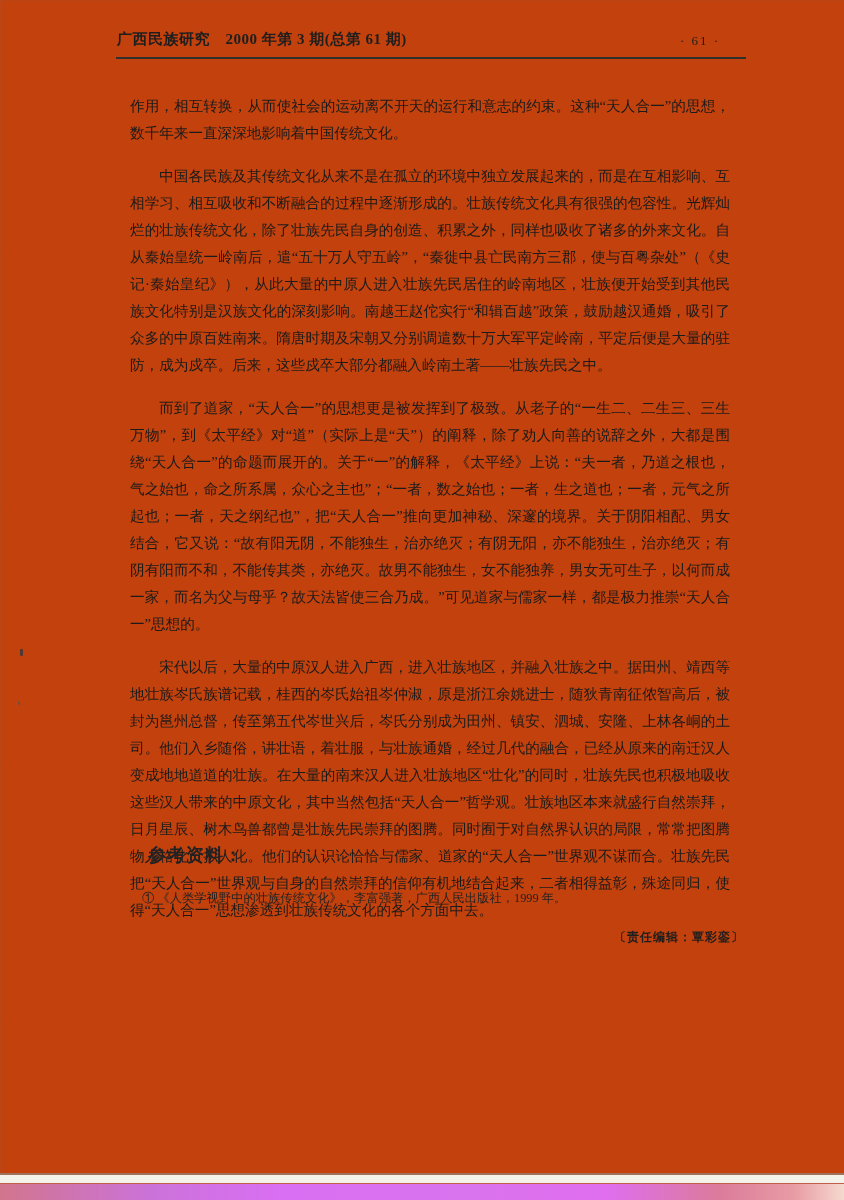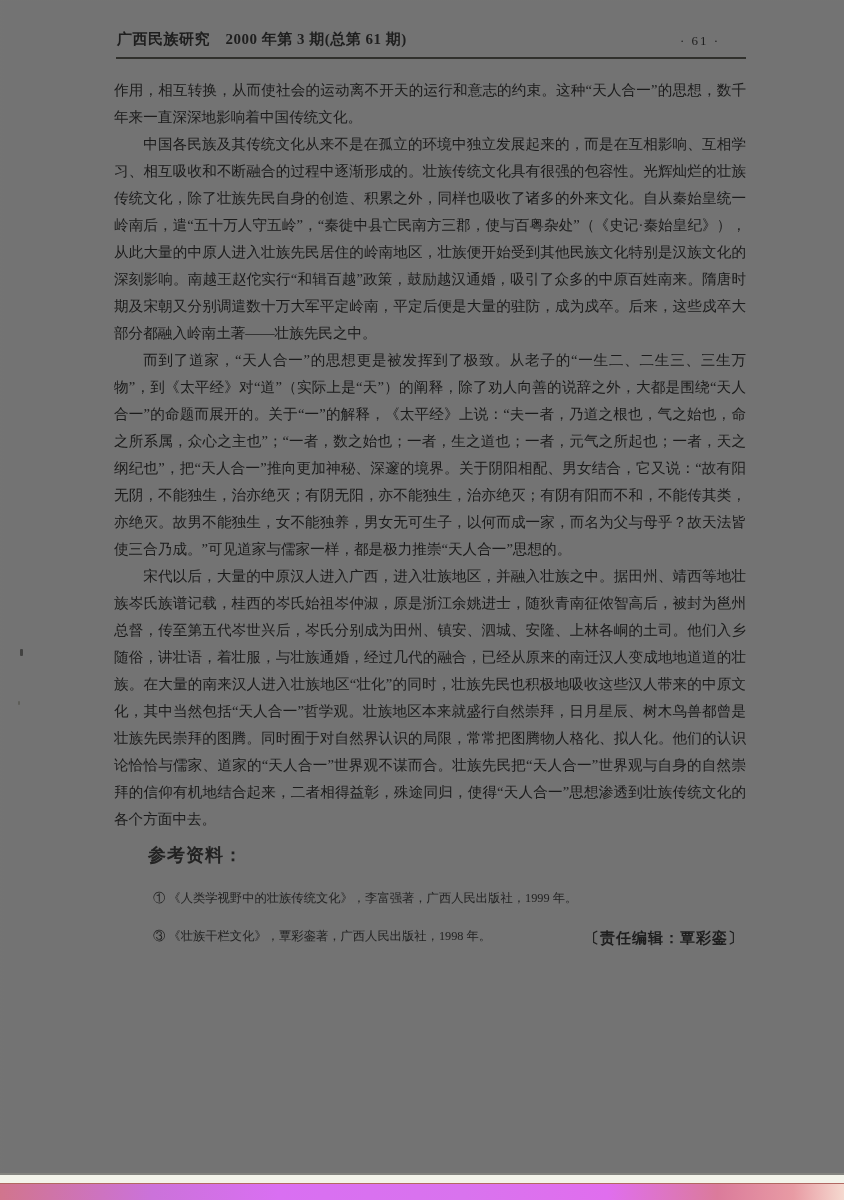--- a/index.html
+++ b/index.html
@@ -57,21 +57,21 @@
     left: 114px;
     top: 77px;
     width: 632px;
     font-size: 14.6px;
     line-height: 27px;
     text-align: justify;
     text-justify: inter-ideograph;
     color: #1b1b1b;
   }
   .body-text p {
-    margin: 0;
+    margin: 16px;
     padding: 0;
   }
   .body-text p.indent {
     text-indent: 2em;
   }
 
   .references {
     position: absolute;
     left: 138px;
     top: 843px;
@@ -80,29 +80,29 @@
   }
   .references .ref-title {
     font-size: 18px;
     font-weight: bold;
     margin: 0 0 20px 10px;
     letter-spacing: 1px;
   }
   .references .ref-item {
     font-size: 12.3px;
     line-height: 22.5px;
-    margin: 15px;
+    margin: 4px;
     white-space: nowrap;
   }
 
   .editor-note {
     position: absolute;
     right: 100px;
     top: 929px;
-    font-size: 15px;
+    font-size: 12px;
     font-weight: bold;
     letter-spacing: 1px;
     white-space: nowrap;
   }
 
   
   .speck-1 {
     position: absolute; left: 20px; top: 649px; width: 3px; height: 7px;
     background: #3a3a38; border-radius: 1px; opacity: 0.85;
   }
@@ -126,42 +126,41 @@
   }
   .bottom-color-strip {
     position: absolute; left: 0; top: 1184px; width: 100%; height: 16px;
     
     background: #d96ff2;
   }
 </style>
 </head>
 <body>
 
-<div class="page" style="background: #737373;">
+<div class="page" style="background: #c2410c;">
 
   <div class="edge-left"></div>
   <div class="edge-top"></div>
 
   <div class="journal-header">广西民族研究　2000 年第 3 期(总第 61 期)</div>
 
   <div class="page-number">· 61 ·</div>
 
   <div class="header-rule"></div>
 
   <div class="body-text" style="color: rgb(27, 27, 27);">
     <p>作用，相互转换，从而使社会的运动离不开天的运行和意志的约束。这种“天人合一”的思想，数千年来一直深深地影响着中国传统文化。</p>
     <p class="indent">中国各民族及其传统文化从来不是在孤立的环境中独立发展起来的，而是在互相影响、互相学习、相互吸收和不断融合的过程中逐渐形成的。壮族传统文化具有很强的包容性。光辉灿烂的壮族传统文化，除了壮族先民自身的创造、积累之外，同样也吸收了诸多的外来文化。自从秦始皇统一岭南后，遣“五十万人守五岭”，“秦徙中县亡民南方三郡，使与百粤杂处”（《史记·秦始皇纪》），从此大量的中原人进入壮族先民居住的岭南地区，壮族便开始受到其他民族文化特别是汉族文化的深刻影响。南越王赵佗实行“和辑百越”政策，鼓励越汉通婚，吸引了众多的中原百姓南来。隋唐时期及宋朝又分别调遣数十万大军平定岭南，平定后便是大量的驻防，成为戍卒。后来，这些戍卒大部分都融入岭南土著——壮族先民之中。</p>
     <p class="indent">而到了道家，“天人合一”的思想更是被发挥到了极致。从老子的“一生二、二生三、三生万物”，到《太平经》对“道”（实际上是“天”）的阐释，除了劝人向善的说辞之外，大都是围绕“天人合一”的命题而展开的。关于“一”的解释，《太平经》上说：“夫一者，乃道之根也，气之始也，命之所系属，众心之主也”；“一者，数之始也；一者，生之道也；一者，元气之所起也；一者，天之纲纪也”，把“天人合一”推向更加神秘、深邃的境界。关于阴阳相配、男女结合，它又说：“故有阳无阴，不能独生，治亦绝灭；有阴无阳，亦不能独生，治亦绝灭；有阴有阳而不和，不能传其类，亦绝灭。故男不能独生，女不能独养，男女无可生子，以何而成一家，而名为父与母乎？故天法皆使三合乃成。”可见道家与儒家一样，都是极力推崇“天人合一”思想的。</p>
     <p class="indent">宋代以后，大量的中原汉人进入广西，进入壮族地区，并融入壮族之中。据田州、靖西等地壮族岑氏族谱记载，桂西的岑氏始祖岑仲淑，原是浙江余姚进士，随狄青南征侬智高后，被封为邕州总督，传至第五代岑世兴后，岑氏分别成为田州、镇安、泗城、安隆、上林各峒的土司。他们入乡随俗，讲壮语，着壮服，与壮族通婚，经过几代的融合，已经从原来的南迁汉人变成地地道道的壮族。在大量的南来汉人进入壮族地区“壮化”的同时，壮族先民也积极地吸收这些汉人带来的中原文化，其中当然包括“天人合一”哲学观。壮族地区本来就盛行自然崇拜，日月星辰、树木鸟兽都曾是壮族先民崇拜的图腾。同时囿于对自然界认识的局限，常常把图腾物人格化、拟人化。他们的认识论恰恰与儒家、道家的“天人合一”世界观不谋而合。壮族先民把“天人合一”世界观与自身的自然崇拜的信仰有机地结合起来，二者相得益彰，殊途同归，使得“天人合一”思想渗透到壮族传统文化的各个方面中去。</p>
   </div>
 
   <div class="references">
     <p class="ref-title">参考资料：</p>
     <p class="ref-item">① 《人类学视野中的壮族传统文化》，李富强著，广西人民出版社，1999 年。</p>
-    <p class="ref-item">③ 《壮族干栏文化》，覃彩銮著，广西人民出版社，1998 年。</p>
   </div>
 
   <div class="editor-note">〔责任编辑：覃彩銮〕</div>
 
   <div class="speck-1"></div>
   <div class="speck-2"></div>
 
   <div class="bottom-gray-line"></div>
   <div class="bottom-offwhite-band"></div>
   <div class="bottom-rust-line"></div>

